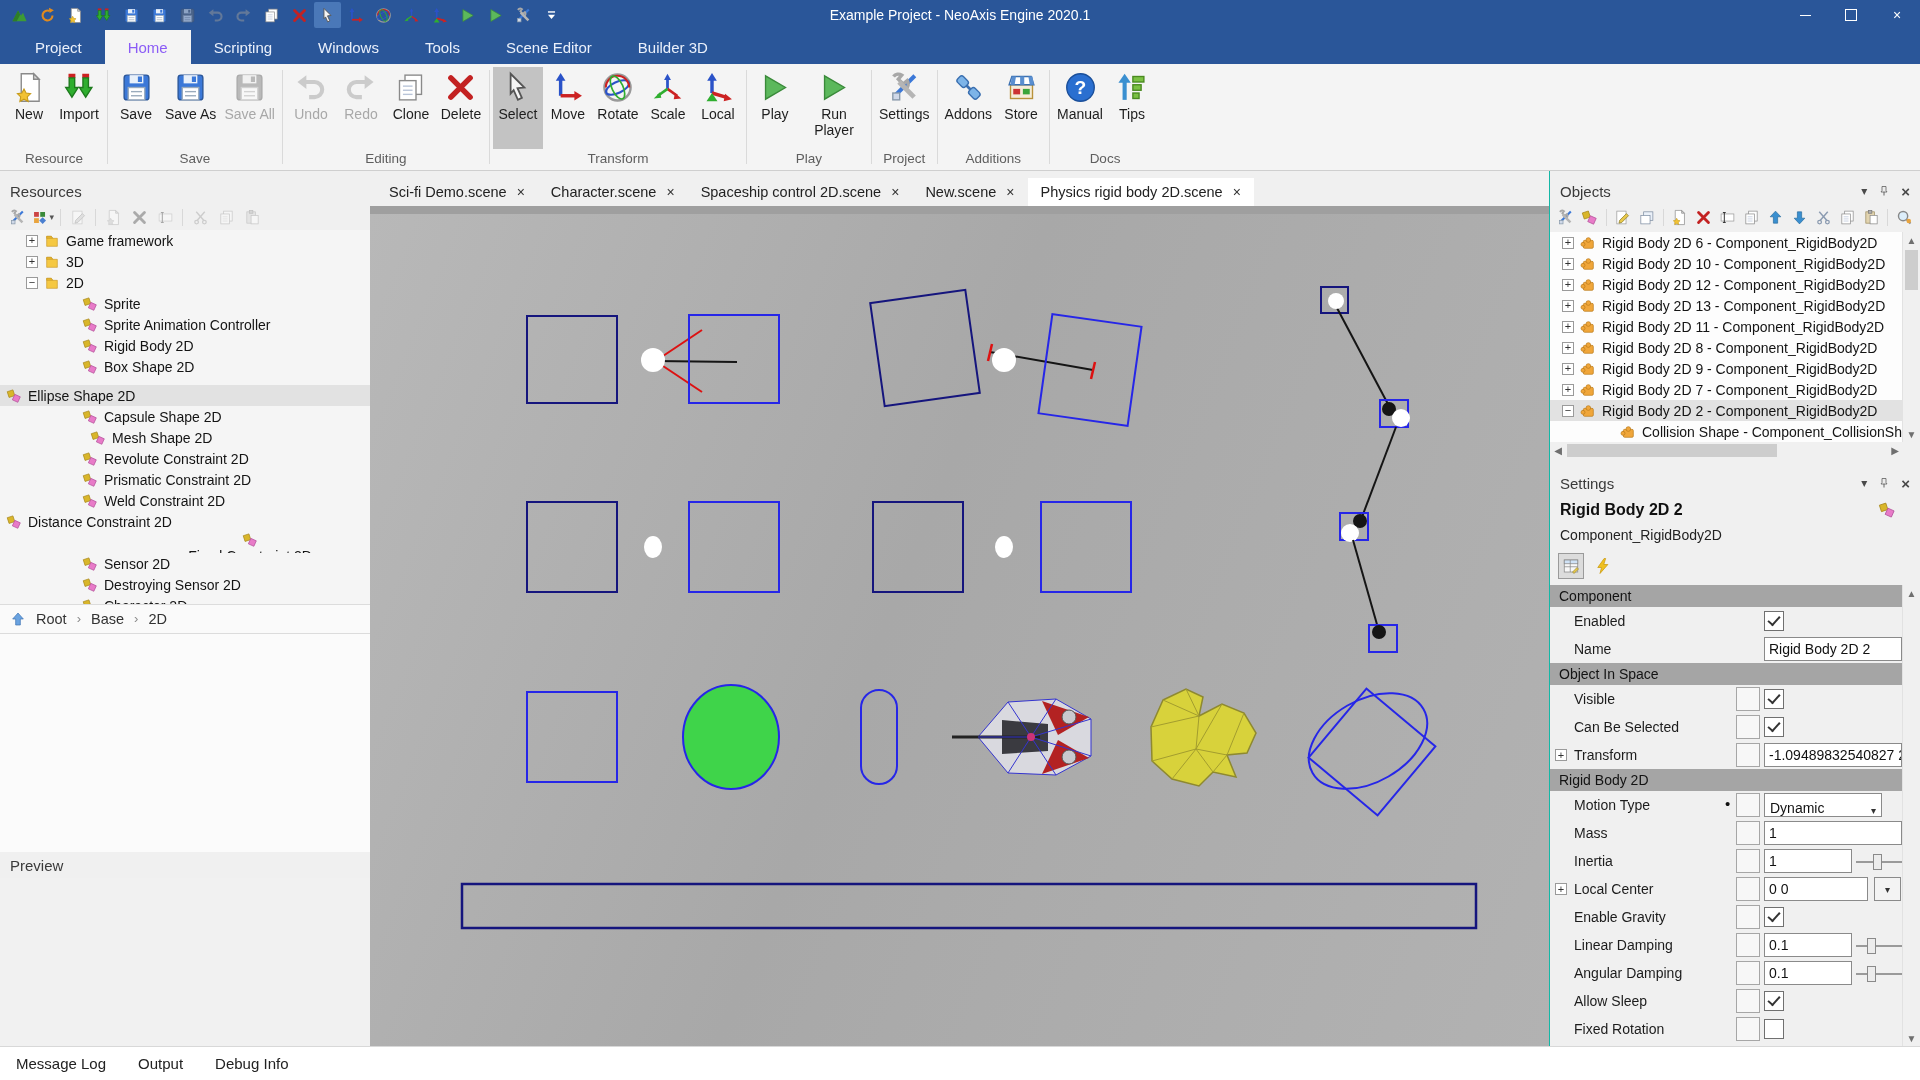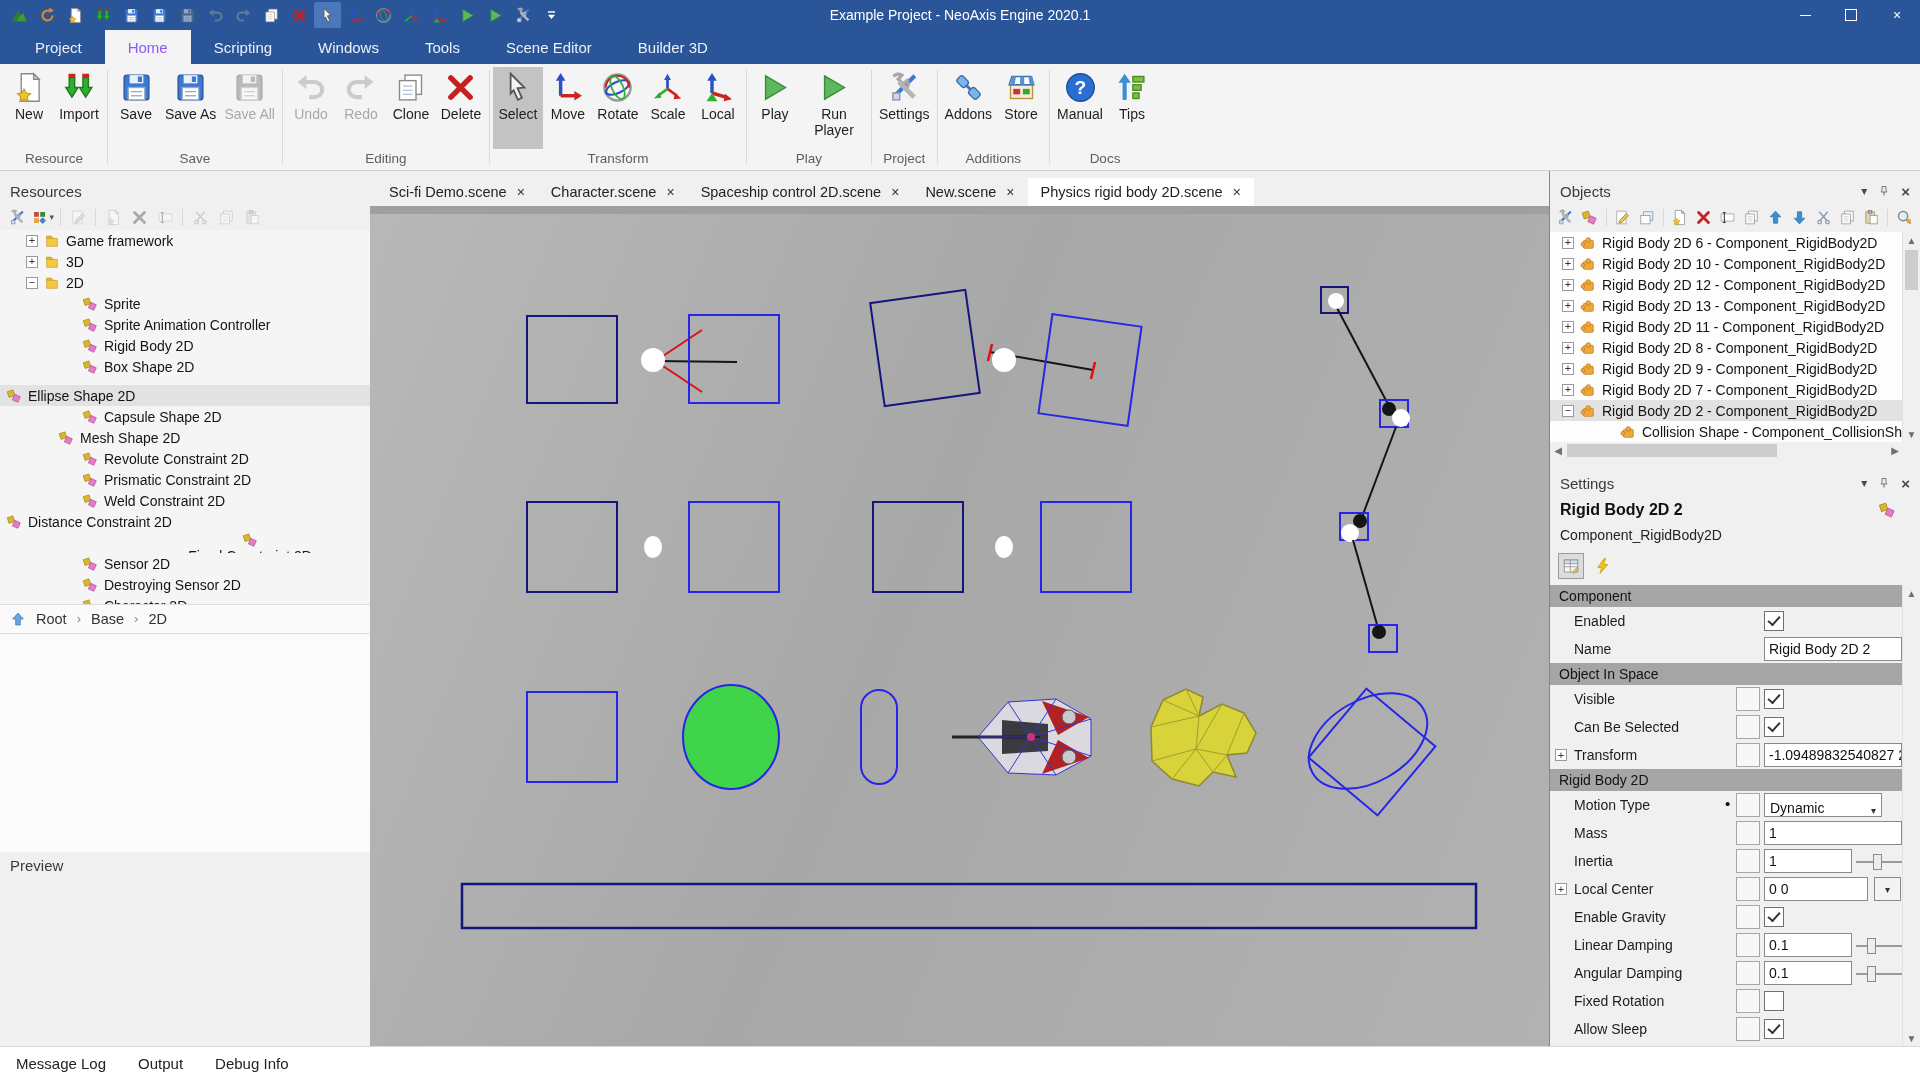--- a/index.html
+++ b/index.html
@@ -718,21 +718,21 @@
               <use href="#ic-component"></use>
             </svg>
             <div class="tlabel">Ellipse Shape 2D</div>
           </div>
           <div class="trow" style="padding-left: 76px;">
             <svg class="ic ticon">
               <use href="#ic-component"></use>
             </svg>
             <div class="tlabel">Capsule Shape 2D</div>
           </div>
-          <div class="trow" style="padding-left: 52px;">
+          <div class="trow" style="padding-left: 84px;">
             <svg class="ic ticon">
               <use href="#ic-component"></use>
             </svg>
             <div class="tlabel">Mesh Shape 2D</div>
           </div>
           <div class="trow" style="padding-left: 76px;">
             <svg class="ic ticon">
               <use href="#ic-component"></use>
             </svg>
             <div class="tlabel">Revolute Constraint 2D</div>
@@ -1171,28 +1171,28 @@
           </div>
           <div class="srow">
             <div class="slabel">Angular Damping</div>
             <div class="refbox"></div>
             <div class="tfield small">0.1</div>
             <div class="slider">
               <div class="sliderthumb" style="left: 11px;"></div>
             </div>
           </div>
           <div class="srow">
+            <div class="slabel">Allow Sleep</div>
+            <div class="refbox"></div>
+            <div class="cb checked"></div>
+          </div>
+          <div class="srow">
             <div class="slabel">Fixed Rotation</div>
             <div class="refbox"></div>
             <div class="cb"></div>
-          </div>
-          <div class="srow">
-            <div class="slabel">Allow Sleep</div>
-            <div class="refbox"></div>
-            <div class="cb checked"></div>
           </div>
         </div>
       <div class="vscroll" style="right:0;top:414px;bottom:0;border-left:1px solid #e2e2e2;">
         <div class="sarrow" style="top:0;">▲</div>
         <div class="sarrow" style="bottom:0;">▼</div>
       </div>
     </div>
   </div>
 
   <div class="statusbar" id="statusBar">

